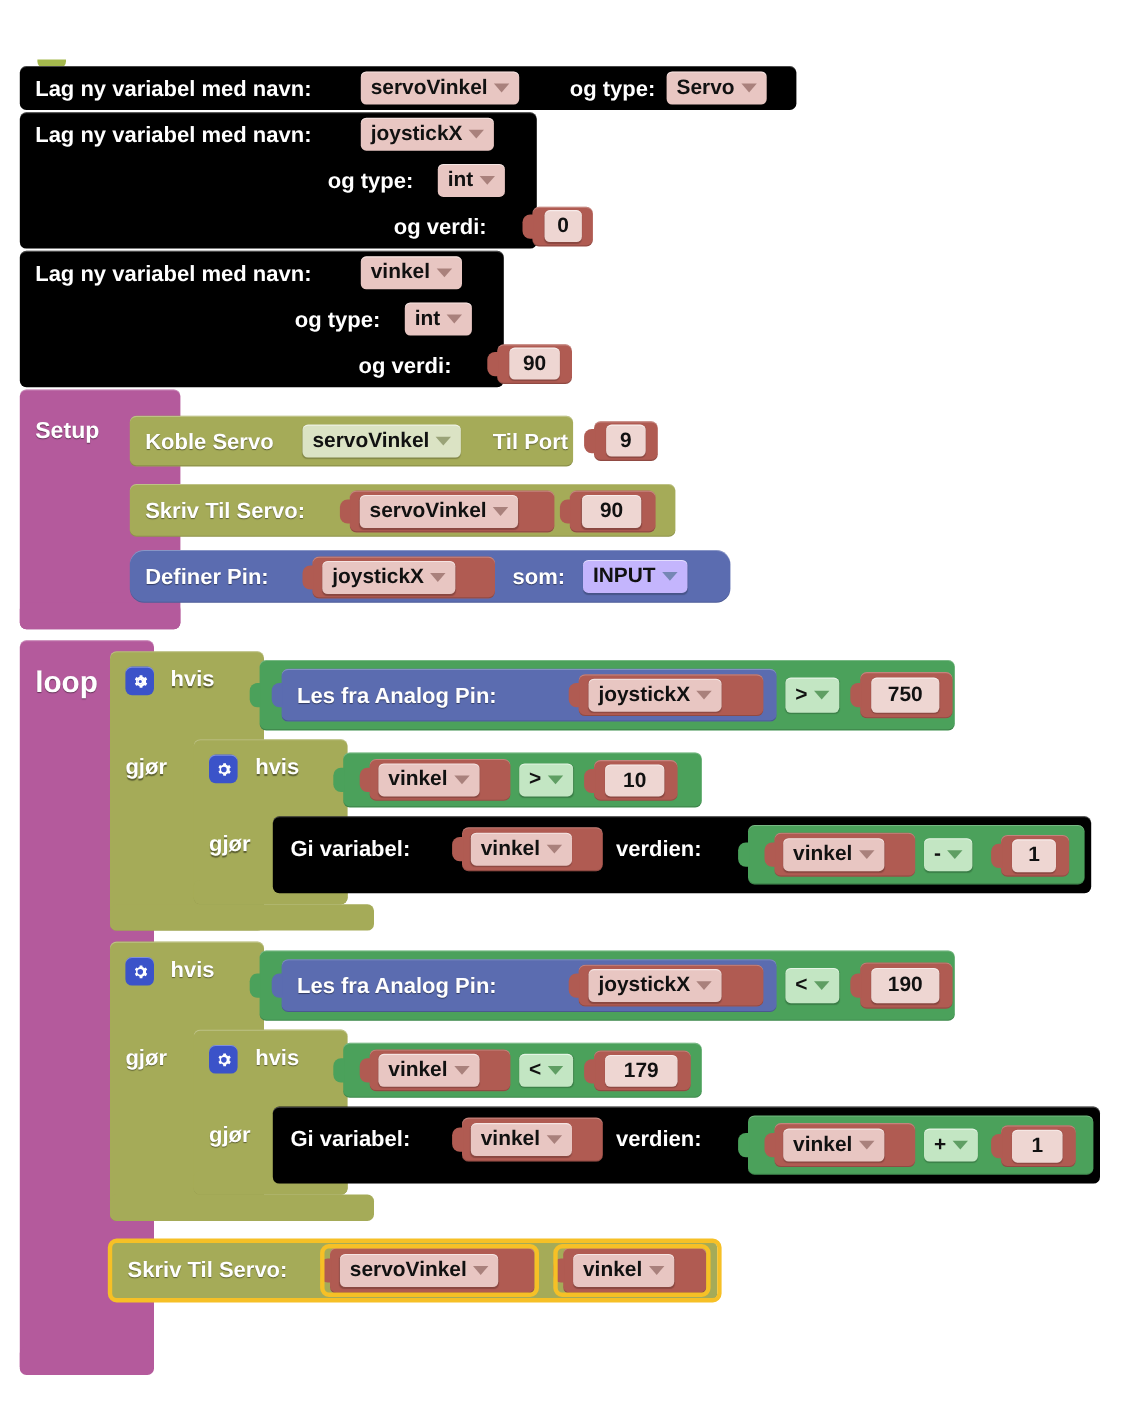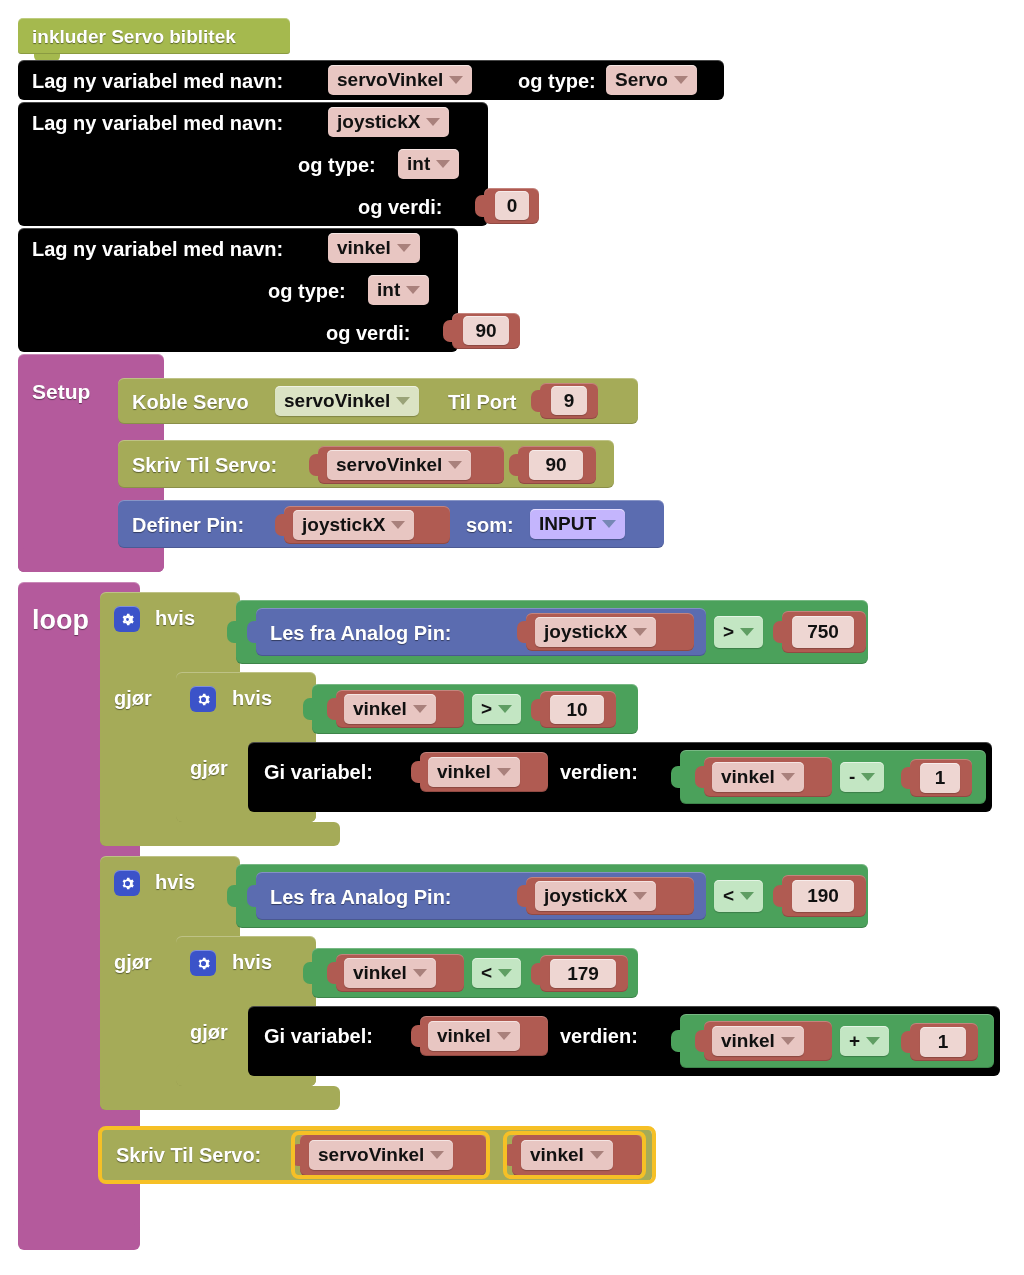--- a/index.html
+++ b/index.html
@@ -109,23 +109,20 @@
     display: flex; align-items: center; justify-content: center;
     box-shadow: inset 0 1px 0 rgba(255,255,255,0.35);
   }
   .gear svg { display:block; }
 </style>
 </head>
 <body>
 
 <div id="workspace">
 
-  <div class="blk lgreen-blk" style="left:18px; top:18px; width:272px; height:36px; border-radius:5px 5px 3px 3px;">
-    <div class="lbl" style="position:absolute; left:14px; top:9px; font-size:19px;">inkluder Servo biblitek</div>
-  </div>
 
   <div style="position:absolute; left:34px; top:54px; width:26px; height:8px; background:#a5b94e; border-radius:0 0 6px 6px;"></div>
 
   <div class="blk brown-blk" style="left:18px; top:60px; width:706px; height:40px;">
     <div class="lbl" style="position:absolute; left:14px; top:11px;">Lag ny variabel med navn:</div>
     <div class="field pink" style="left:310px; top:5px;">
       <span>servoVinkel</span>
       <span class="caret"></span>
     </div>
     <div class="lbl" style="position:absolute; left:500px; top:11px;">og type:</div>
@@ -173,21 +170,21 @@
   </div>
   <div class="val var-red" style="left:452px; top:313px; width:68px; height:36px;">
     <div class="plug var-red"></div>
     <div class="field num" style="left:11px; top:3px; height:29px; min-width:46px;">90</div>
   </div>
 
   <div class="blk purple-blk" style="left:18px; top:354px; width:146px; height:218px; border-radius:6px 6px 6px 6px;"></div>
   <div class="blk purple-blk" style="left:18px; top:548px; width:146px; height:24px; box-shadow:none;"></div>
   <div class="lbl" style="position:absolute; left:32px; top:381px; font-size:21px;">Setup</div>
 
-  <div class="blk olive-blk" style="left:118px; top:378px; width:520px; height:46px;">
+  <div class="blk olive-blk" style="left:118px; top:378px; width:403px; height:46px;">
     <div class="lbl" style="position:absolute; left:14px; top:14px;">Koble Servo</div>
     <div class="field olive" style="left:157px; top:8px;">
       <span>servoVinkel</span>
       <span class="caret o"></span>
     </div>
     <div class="lbl" style="position:absolute; left:330px; top:14px;">Til Port</div>
   </div>
   <div class="val var-red" style="left:540px; top:383px; width:58px; height:36px;">
     <div class="plug var-red"></div>
     <div class="field num" style="left:11px; top:3px; height:29px; min-width:36px;">9</div>
@@ -201,21 +198,21 @@
     <div class="field pink" style="left:9px; top:4px;">
       <span>servoVinkel</span>
       <span class="caret"></span>
     </div>
   </div>
   <div class="val var-red" style="left:518px; top:446px; width:78px; height:38px;">
     <div class="plug var-red"></div>
     <div class="field num" style="left:11px; top:4px; height:30px; min-width:54px;">90</div>
   </div>
 
-  <div class="blk blue-blk" style="left:118px; top:500px; width:546px; height:48px;">
+  <div class="blk blue-blk" style="left:118px; top:500px; width:546px; height:48px;border-radius:13px;">
     <div class="lbl" style="position:absolute; left:14px; top:15px;">Definer Pin:</div>
     <div class="lbl" style="position:absolute; left:348px; top:15px;">som:</div>
     <div class="field blue" style="left:412px; top:9px;">
       <span>INPUT</span>
       <span class="caret b"></span>
     </div>
   </div>
   <div class="val var-red" style="left:284px; top:506px; width:166px; height:38px;">
     <div class="plug var-red"></div>
     <div class="field pink" style="left:9px; top:4px;">

